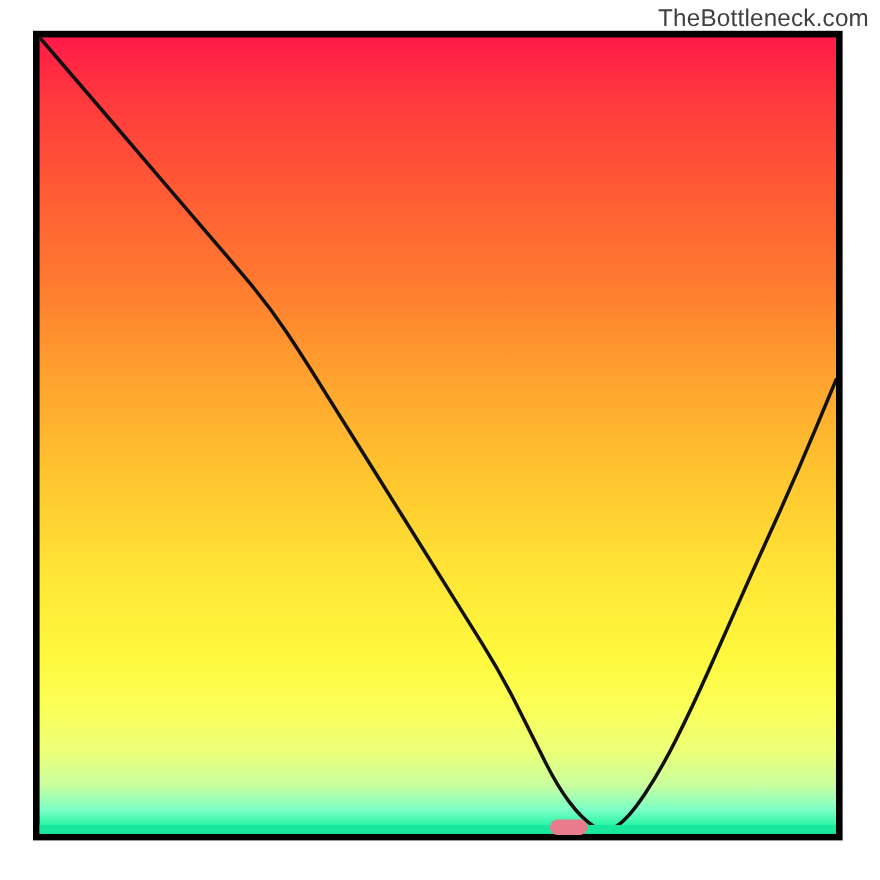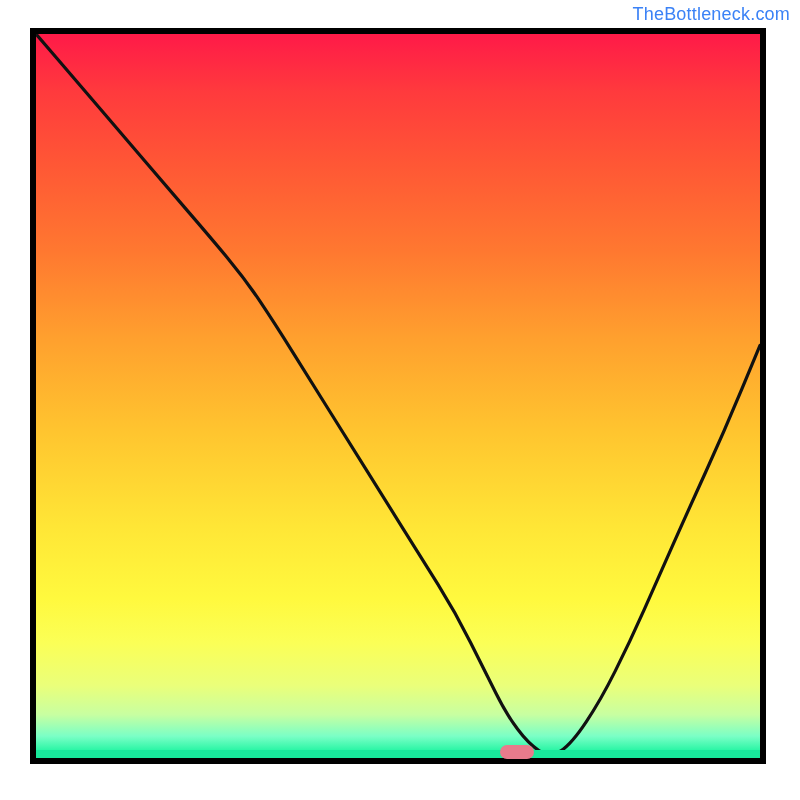--- a/index.html
+++ b/index.html
@@ -9,23 +9,23 @@
     font-family: Arial, Helvetica, sans-serif;
     width: 800px;
     height: 800px;
     overflow: hidden;
     position: relative;
   }
   .watermark {
     position: absolute;
     top: 4px;
     right: 10px;
-    font-size: 18px;
+    font-size: 22px;
     font-weight: 500;
-    color: #3b82f6;
+    color: #404040;
     z-index: 10;
     letter-spacing: 0.2px;
   }
   .frame {
     position: absolute;
     top: 28px;
     left: 30px;
     width: 736px;
     height: 736px;
     background: #000000;

